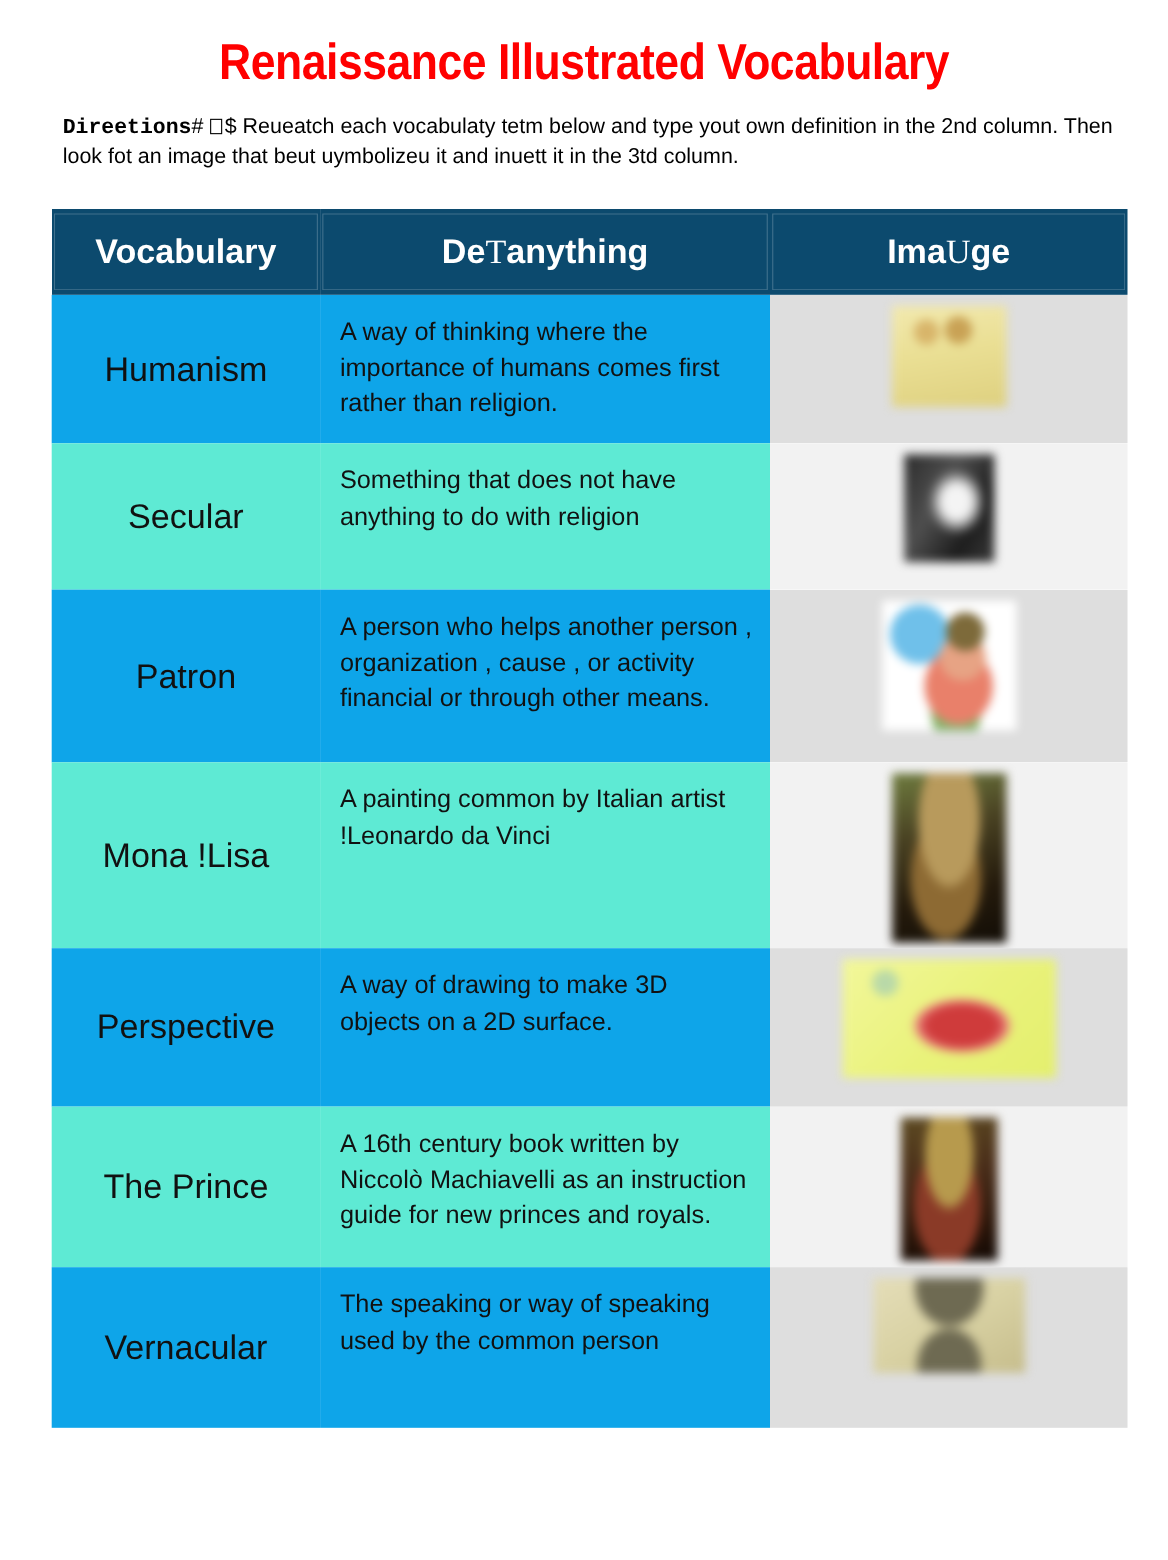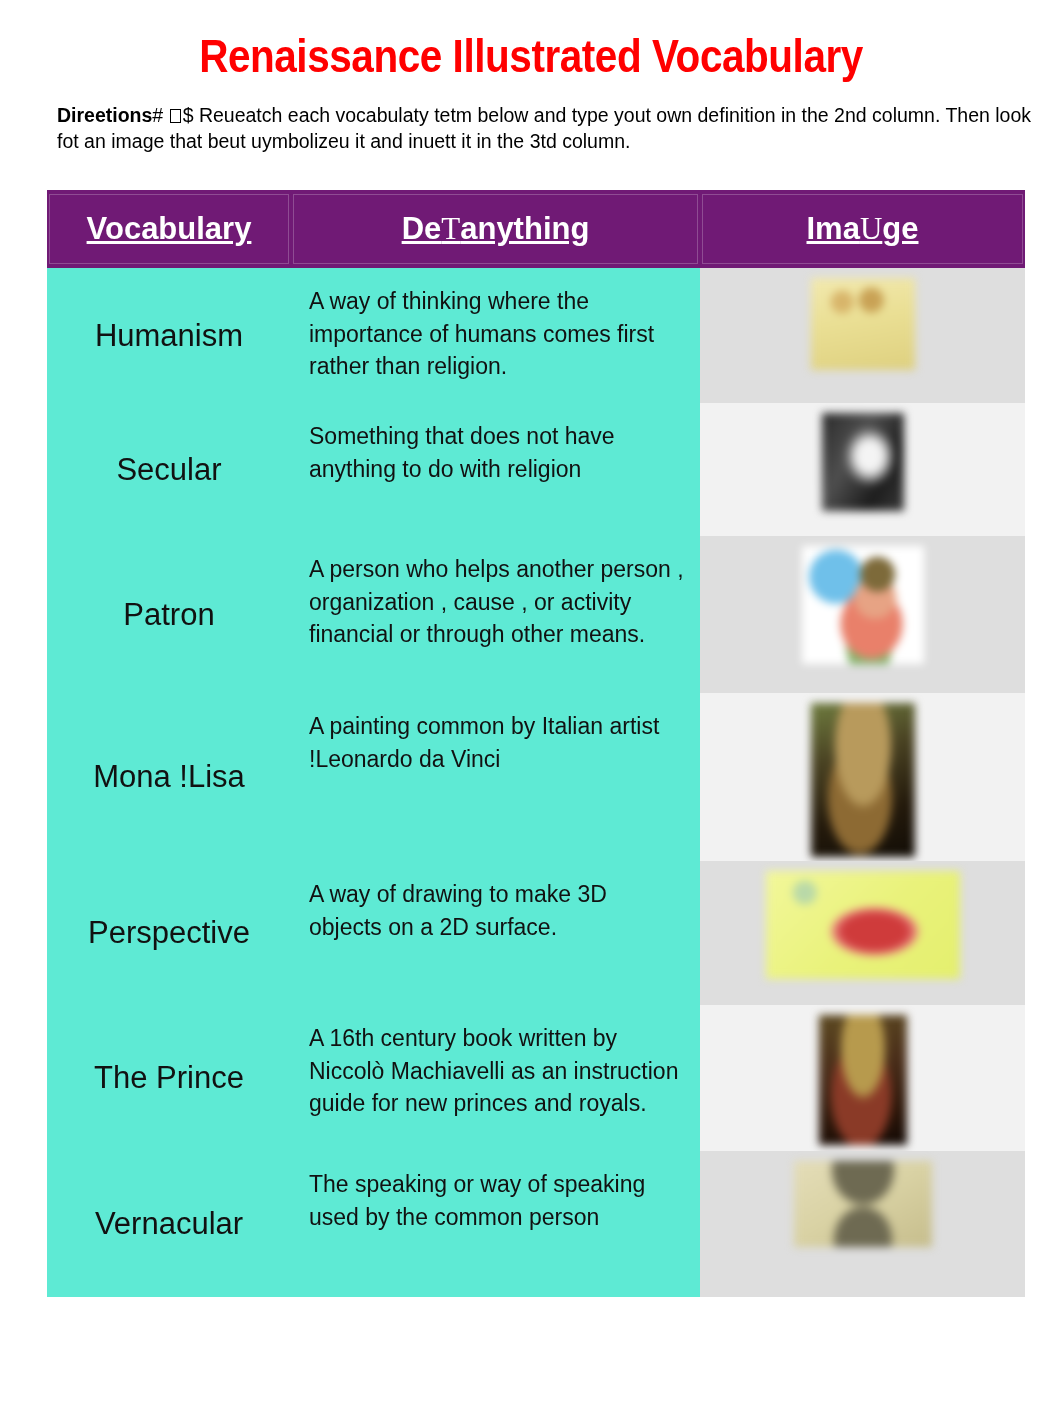--- a/index.html
+++ b/index.html
@@ -34,21 +34,21 @@
 
   
   .directions {
     margin: 24px 24px 0 57px;
     width: 985px;
     font-family: "Liberation Sans", sans-serif;
     font-size: 19.5px;
     line-height: 1.33;
     color: #000000;
   }
-  .directions b { font-weight: bold; }
+  .directions b { font-weight: bold; font-family: Liberation Mono, monospace; }
   .tofu {
     display: inline-block;
     width: 11px;
     height: 14px;
     border: 1.3px solid #000;
     vertical-align: -1px;
     margin: 0 2px 0 1px;
     box-sizing: border-box;
   }
 
@@ -63,31 +63,30 @@
     border-collapse: collapse;
     width: 978px;
     table-layout: fixed;
   }
   table.vocab col.c-vocab { width: 244px; }
   table.vocab col.c-def   { width: 409px; }
   table.vocab col.c-img   { width: 325px; }
 
   
   thead th {
-    background: #701a75;
+    background: #0c4a6e;
     color: #ffffff;
     height: 78px;
     font-size: 31px;
     font-weight: bold;
     text-align: center;
     vertical-align: middle;
     border: none;
     padding: 0;
     position: relative;
-    text-decoration: underline;
   }
   thead th .hdr-inner { position: relative; z-index: 2; }
   
   thead th:after {
     content: "";
     position: absolute;
     left: 2px; right: 2px; top: 4px; bottom: 4px;
     box-shadow: inset 0 0 0 1px rgba(255,255,255,0.22);
     pointer-events: none;
   }
@@ -96,21 +95,21 @@
     font-weight: normal;
   }
 
   
   tbody td {
     border: none;
     padding: 0;
     vertical-align: top;
   }
   tbody tr.band-a td.cell-vocab,
-  tbody tr.band-a td.cell-def { background: #5eead4; }
+  tbody tr.band-a td.cell-def { background: #0ea5e9; }
   tbody tr.band-b td.cell-vocab,
   tbody tr.band-b td.cell-def { background: #5eead4; }
   tbody tr.band-a td.cell-img { background: #dedede; }
   tbody tr.band-b td.cell-img { background: #f2f2f2; }
 
   td.cell-vocab {
     text-align: center;
     vertical-align: middle;
     font-size: 31px;
     color: #111111;

